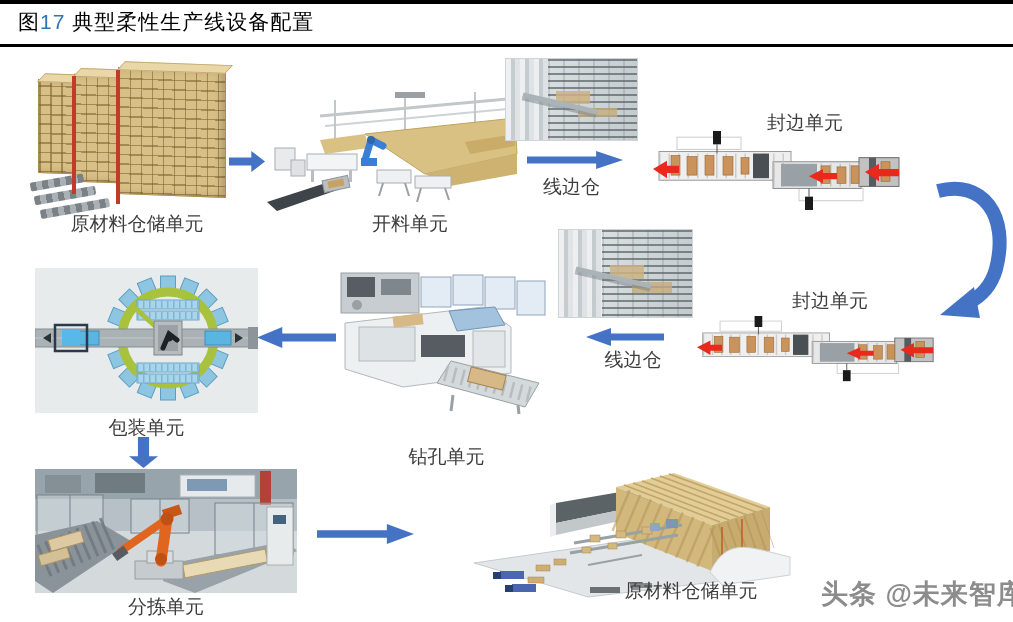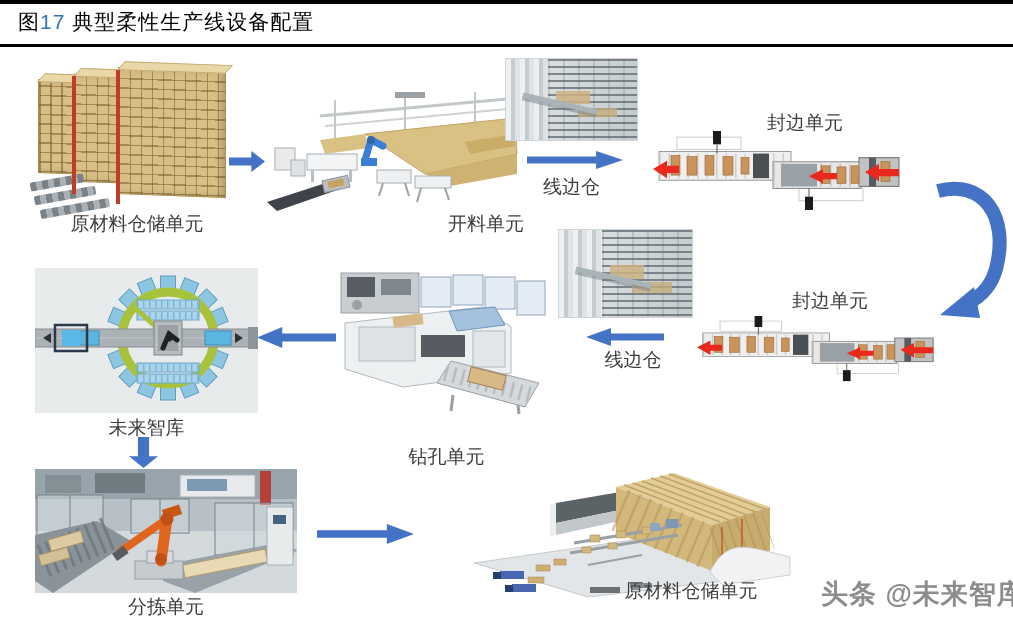--- a/index.html
+++ b/index.html
@@ -109,21 +109,21 @@
     <line x1="156" y1="106" x2="152" y2="120" stroke="#9aa0a4" stroke-width="2"></line>
     <line x1="180" y1="106" x2="184" y2="118" stroke="#9aa0a4" stroke-width="2"></line>
     <path d="M100,78 L106,58 L118,64" stroke="#3a7fd5" stroke-width="7" fill="none" stroke-linecap="round" stroke-linejoin="round"></path>
     <circle cx="106" cy="58" r="4" fill="#2f66ac"></circle>
     <rect x="96" y="76" width="16" height="8" fill="#3a7fd5"></rect>
     <polygon points="2,120 70,98 78,106 12,129" fill="#3e444a"></polygon>
     <rect x="58" y="96" width="26" height="12" fill="#b9bfc3" stroke="#8e9498" transform="rotate(-12 71 102)"></rect>
     <rect x="63" y="98" width="16" height="7" fill="#c8a261" transform="rotate(-12 71 102)"></rect>
   </svg>
 </div>
-<div class="abs node-label" style="left:284px;top:211px;width:240px;text-align:right;">开料单元</div>
+<div class="abs node-label" style="left:290px;top:211px;width:240px;">开料单元</div>
 
 <div class="abs lineside" style="left:505px;top:58px;width:133px;height:83px;">
   <div class="ls-left"></div>
   <div class="ls-shelves"></div>
   <div class="ls-tan1"></div>
   <div class="ls-tan2"></div>
   <div class="ls-rail"></div>
 </div>
 <div class="abs arrow" style="left:527px;top:151px;width:96px;height:18px;">
   <svg viewBox="0 0 100 26" preserveAspectRatio="none">
@@ -325,21 +325,21 @@
     <rect x="213" y="59" width="10" height="22" fill="#8d959a"></rect>
     <line x1="133" y1="70" x2="98" y2="38" stroke="#a8c23e" stroke-width="5"></line>
     <rect x="119" y="53" width="28" height="34" fill="#b7bcbf" stroke="#7e8487"></rect>
     <rect x="123" y="57" width="20" height="26" fill="#9ba1a5"></rect>
     <path d="M128,80 L134,66 L142,72" stroke="#1d2226" stroke-width="5" fill="none" stroke-linecap="round"></path>
     <circle cx="134" cy="70" r="3.5" fill="#1d2226"></circle>
     <polygon points="8,70 16,65 16,75" fill="#2b3236"></polygon>
     <polygon points="208,70 200,65 200,75" fill="#2b3236"></polygon>
   </svg>
 </div>
-<div class="abs node-label" style="left:35px;top:415px;width:223px;">未来智库</div>
+<div class="abs node-label" style="left:35px;top:415px;width:223px;">包装单元</div>
 
 <div class="abs arrow" style="left:129px;top:437px;width:29px;height:31px;">
   <svg viewBox="0 0 26 100" preserveAspectRatio="none">
       <polygon points="8,0 18,0 18,62 26,62 13,100 0,62 8,62" fill="#4472C4"></polygon>
     </svg>
 </div>
 
 <div class="abs" style="left:35px;top:469px;width:262px;height:124px;">
   <svg viewBox="0 0 262 124" width="100%" height="100%">
     <rect width="262" height="62" fill="#b6c0c6"></rect>

